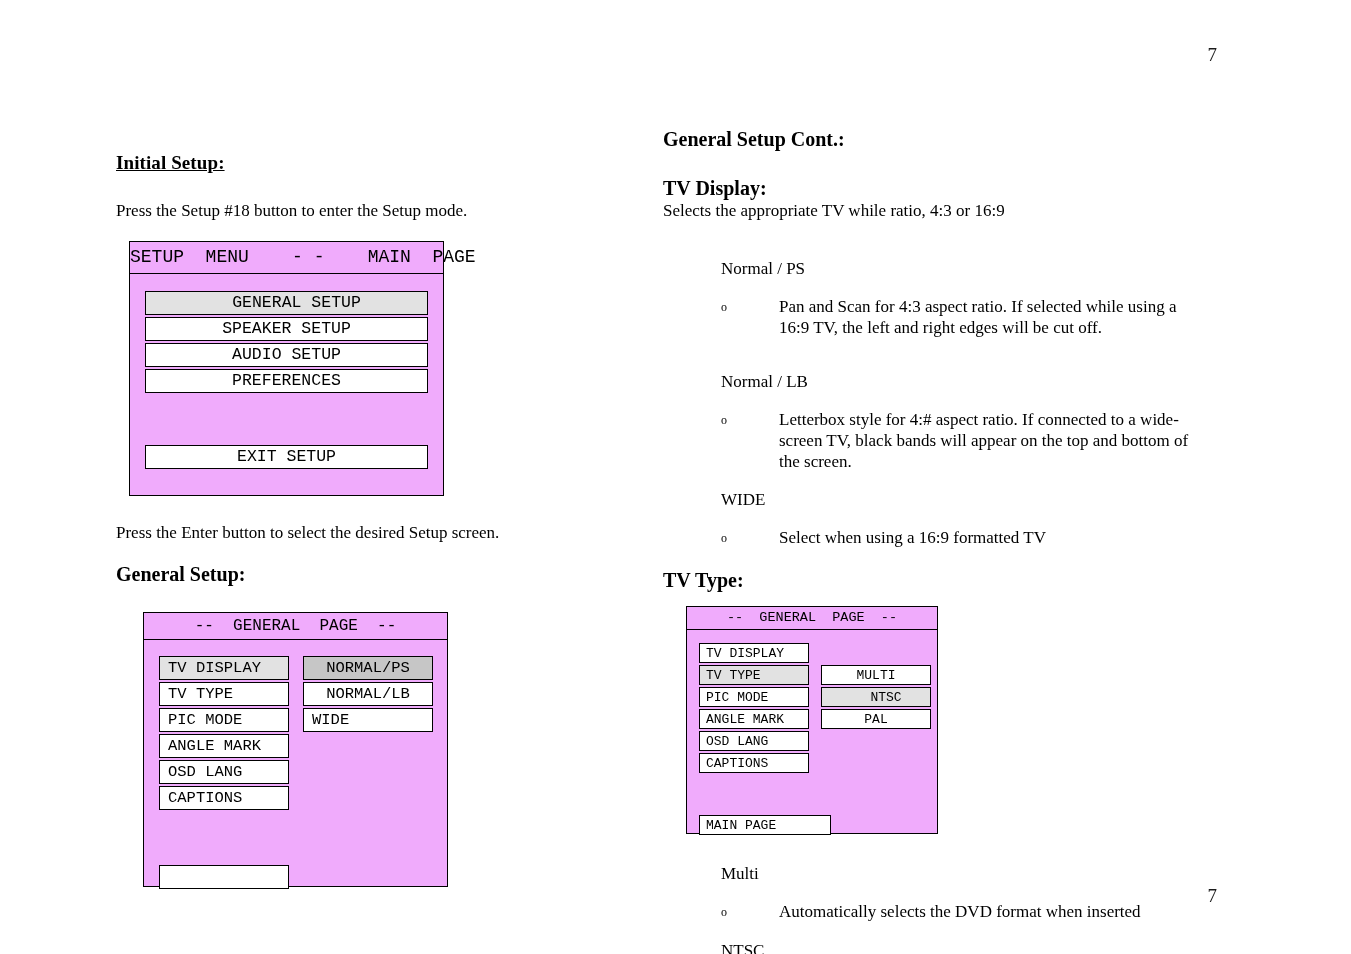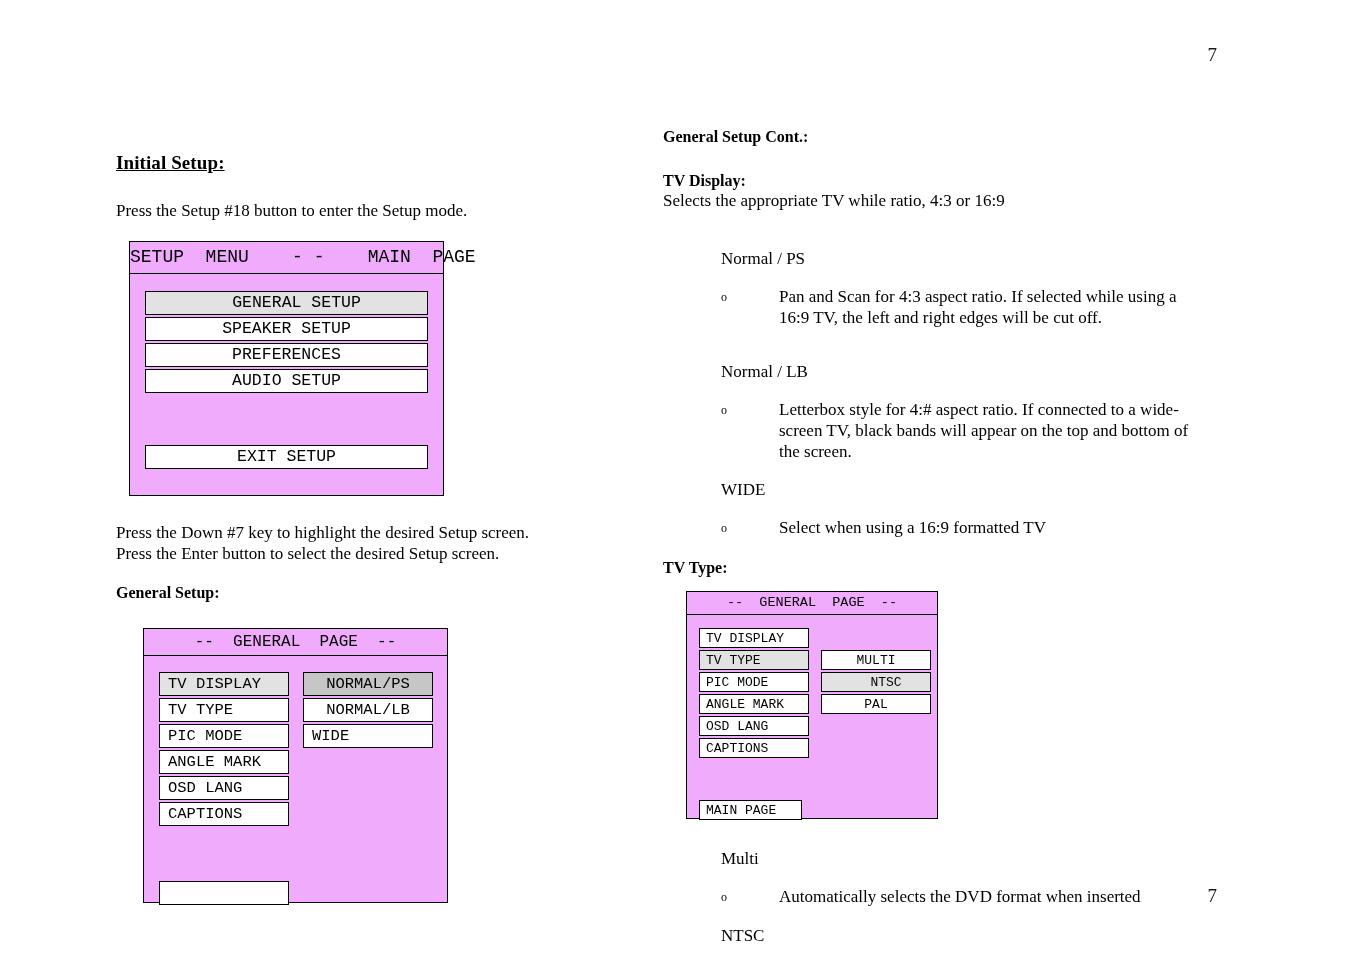--- a/index.html
+++ b/index.html
@@ -49,21 +49,21 @@
     margin: 0 0 0 0;
     text-decoration: underline;
     letter-spacing: 0.1px;
   }
   .para {
     font-size: 17px;
     line-height: 21px;
     margin: 0;
   }
   .bold-head {
-    font-size: 16px;
+    font-size: 20px;
     font-weight: bold;
     margin: 0;
   }
   .spacer-26 { height: 26px; }
   .spacer-20 { height: 20px; }
   .spacer-16 { height: 16px; }
   .spacer-14 { height: 14px; }
   .spacer-12 { height: 12px; }
 
   
@@ -209,21 +209,21 @@
     position: absolute;
     left: 134px;
     top: 35px;
     width: 110px;
   }
   #tv-type-box .col-values .osd-item { text-align: center; }
   #tv-type-box .bottom-btn {
     position: absolute;
     left: 12px;
     top: 185px;
-    width: 103px;
+    width: 132px;
     height: 20px;
     padding-left: 6px;
   }
 </style>
 </head>
 <body>
 
 <div class="page-num top">7</div>
 <div class="page-num bottom">7</div>
 
@@ -235,31 +235,30 @@
 
   <p class="para">Press the Setup #18 button to enter the Setup mode.</p>
 
   <div class="spacer-20"></div>
 
   <div class="osd" id="setup-menu-box">
     <div class="osd-title">SETUP  MENU    - -    MAIN  PAGE</div>
     <div class="osd-body">
       <div class="osd-item hl-light">GENERAL SETUP</div>
       <div class="osd-item">SPEAKER SETUP</div>
+      <div class="osd-item">AUDIO SETUP</div>
       <div class="osd-item">PREFERENCES</div>
-      <div class="osd-item">AUDIO SETUP</div>
       <div class="exit-wrap">
         <div class="osd-item">EXIT SETUP</div>
       </div>
     </div>
   </div>
 
   <div class="spacer-26"></div>
 
-  <p class="para">Press the Down #7 key to highlight the desired Setup screen.</p>
   <p class="para">Press the Enter button to select the desired Setup screen.</p>
 
   <div class="spacer-20"></div>
 
   <p class="bold-head">General Setup:</p>
 
   <div class="spacer-26"></div>
 
   <div class="osd" id="general-page-box">
     <div class="osd-title">--  GENERAL  PAGE  --</div>

